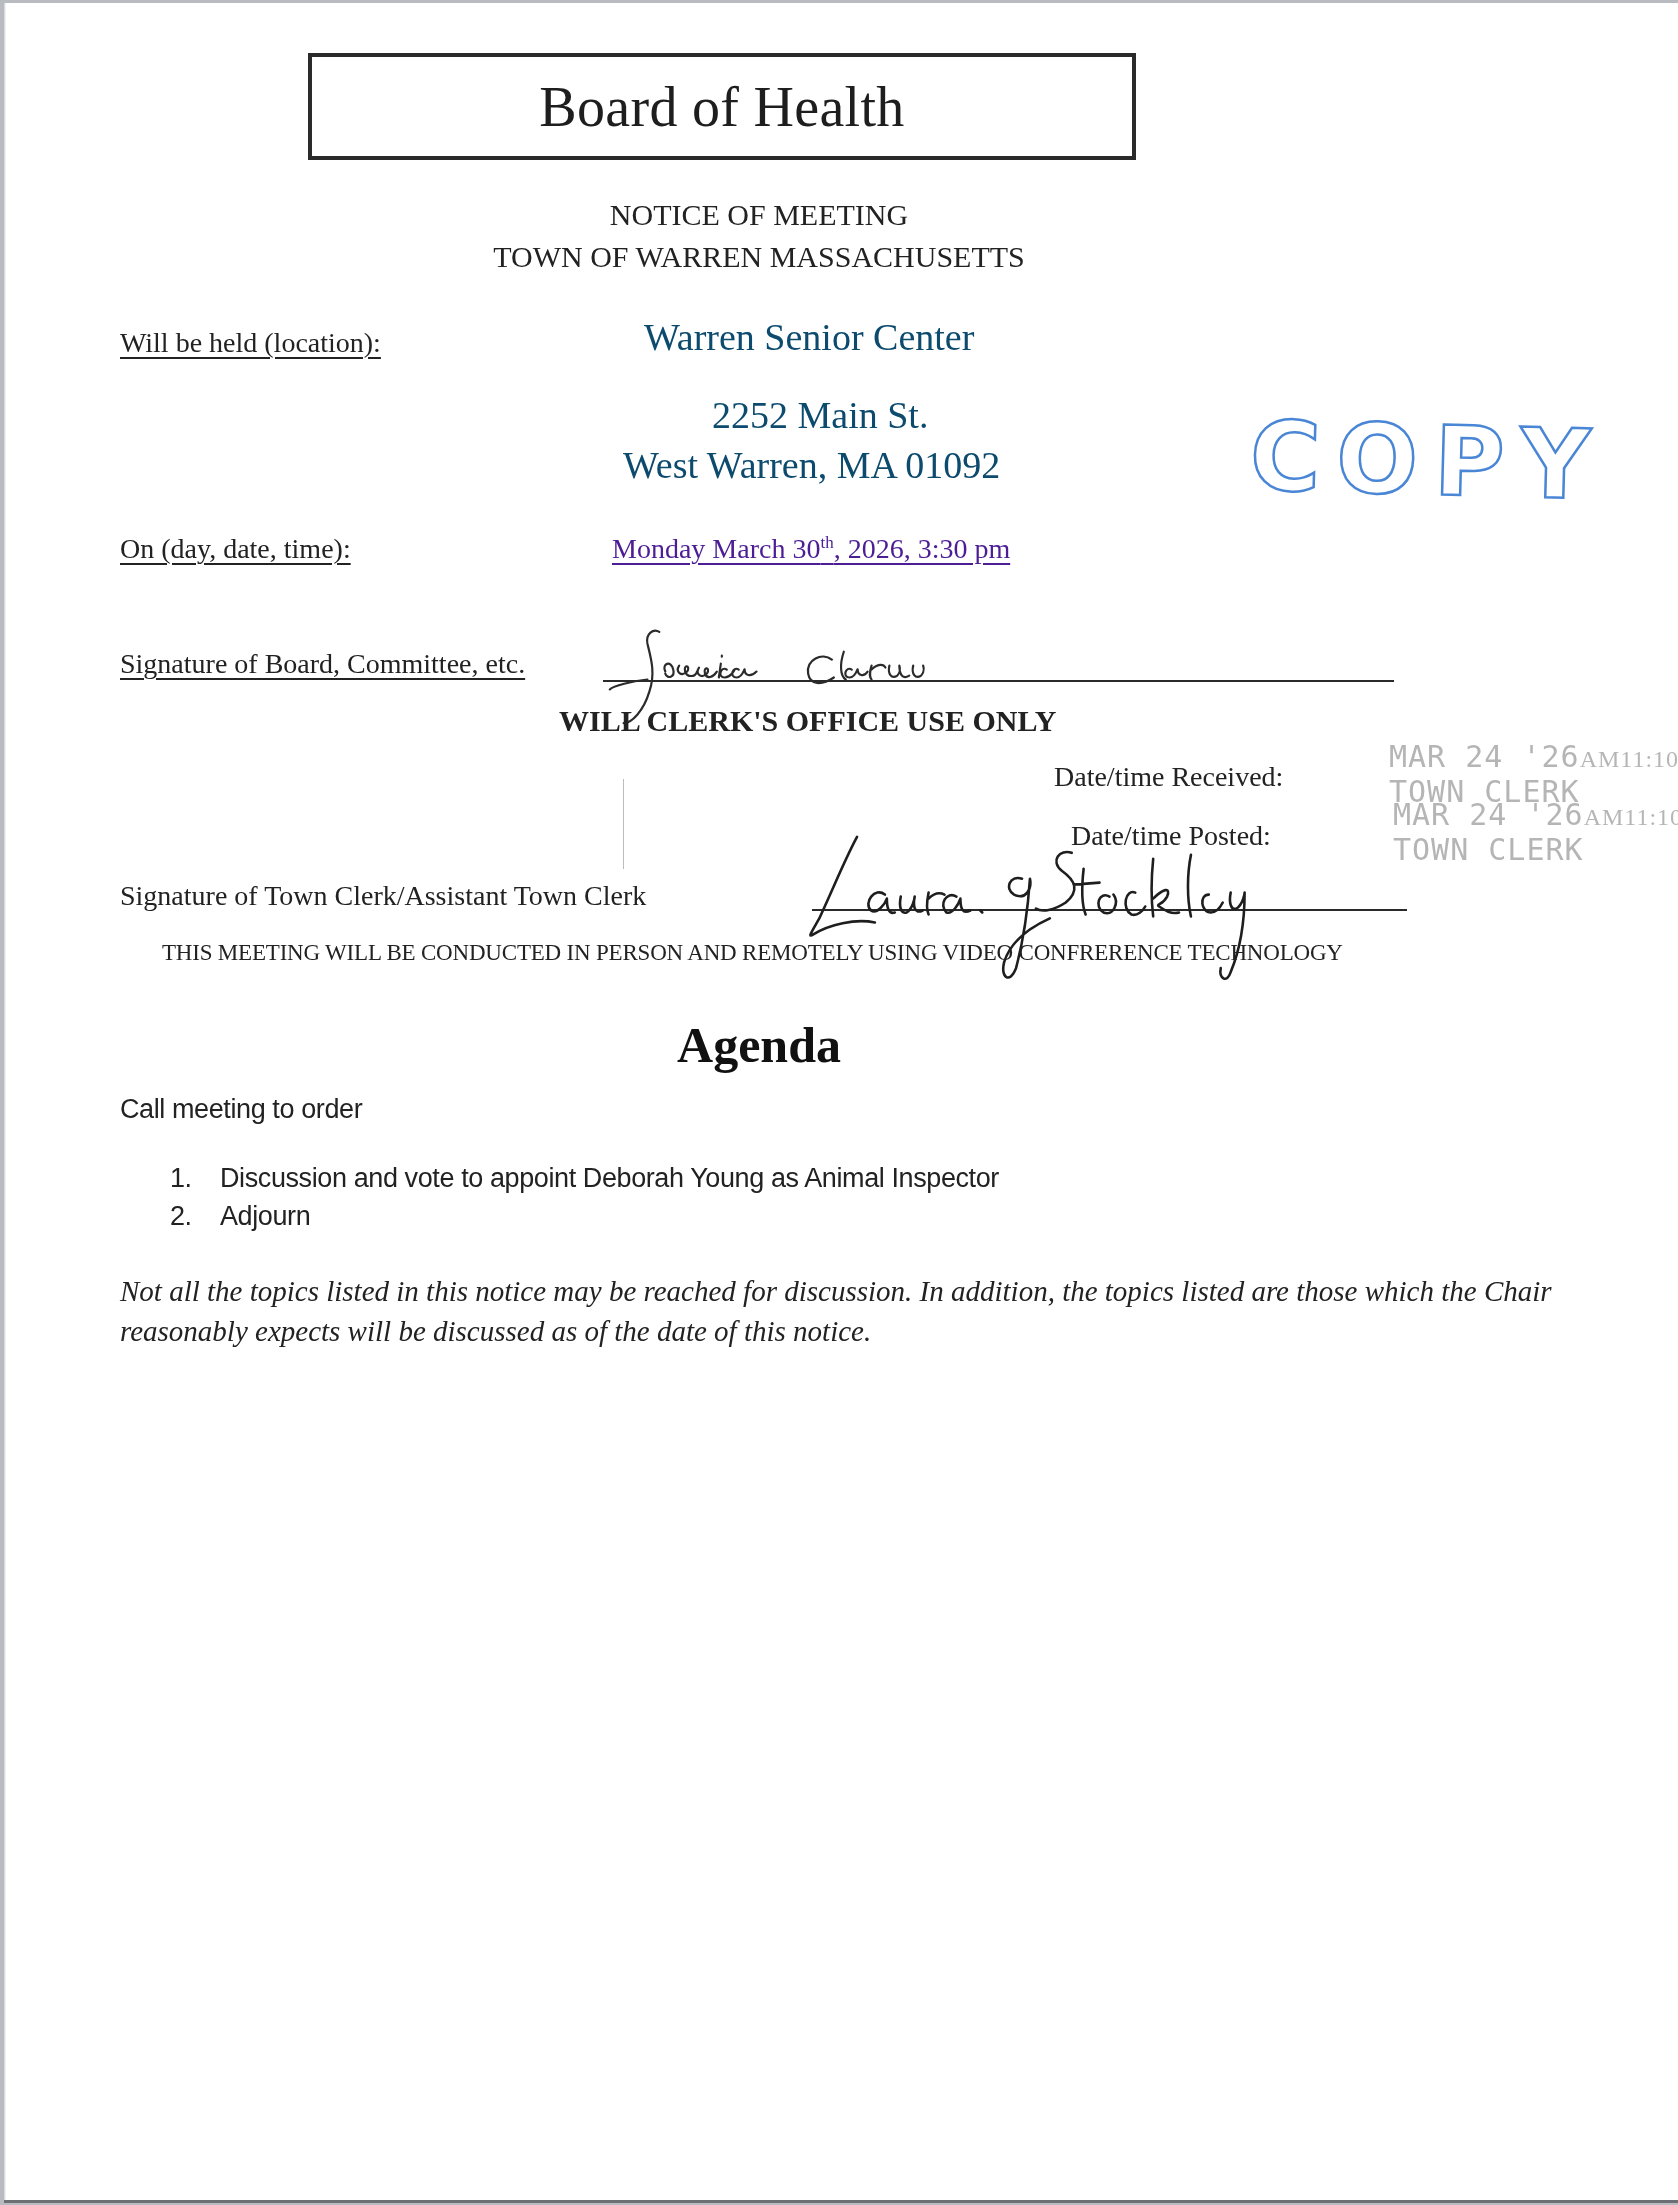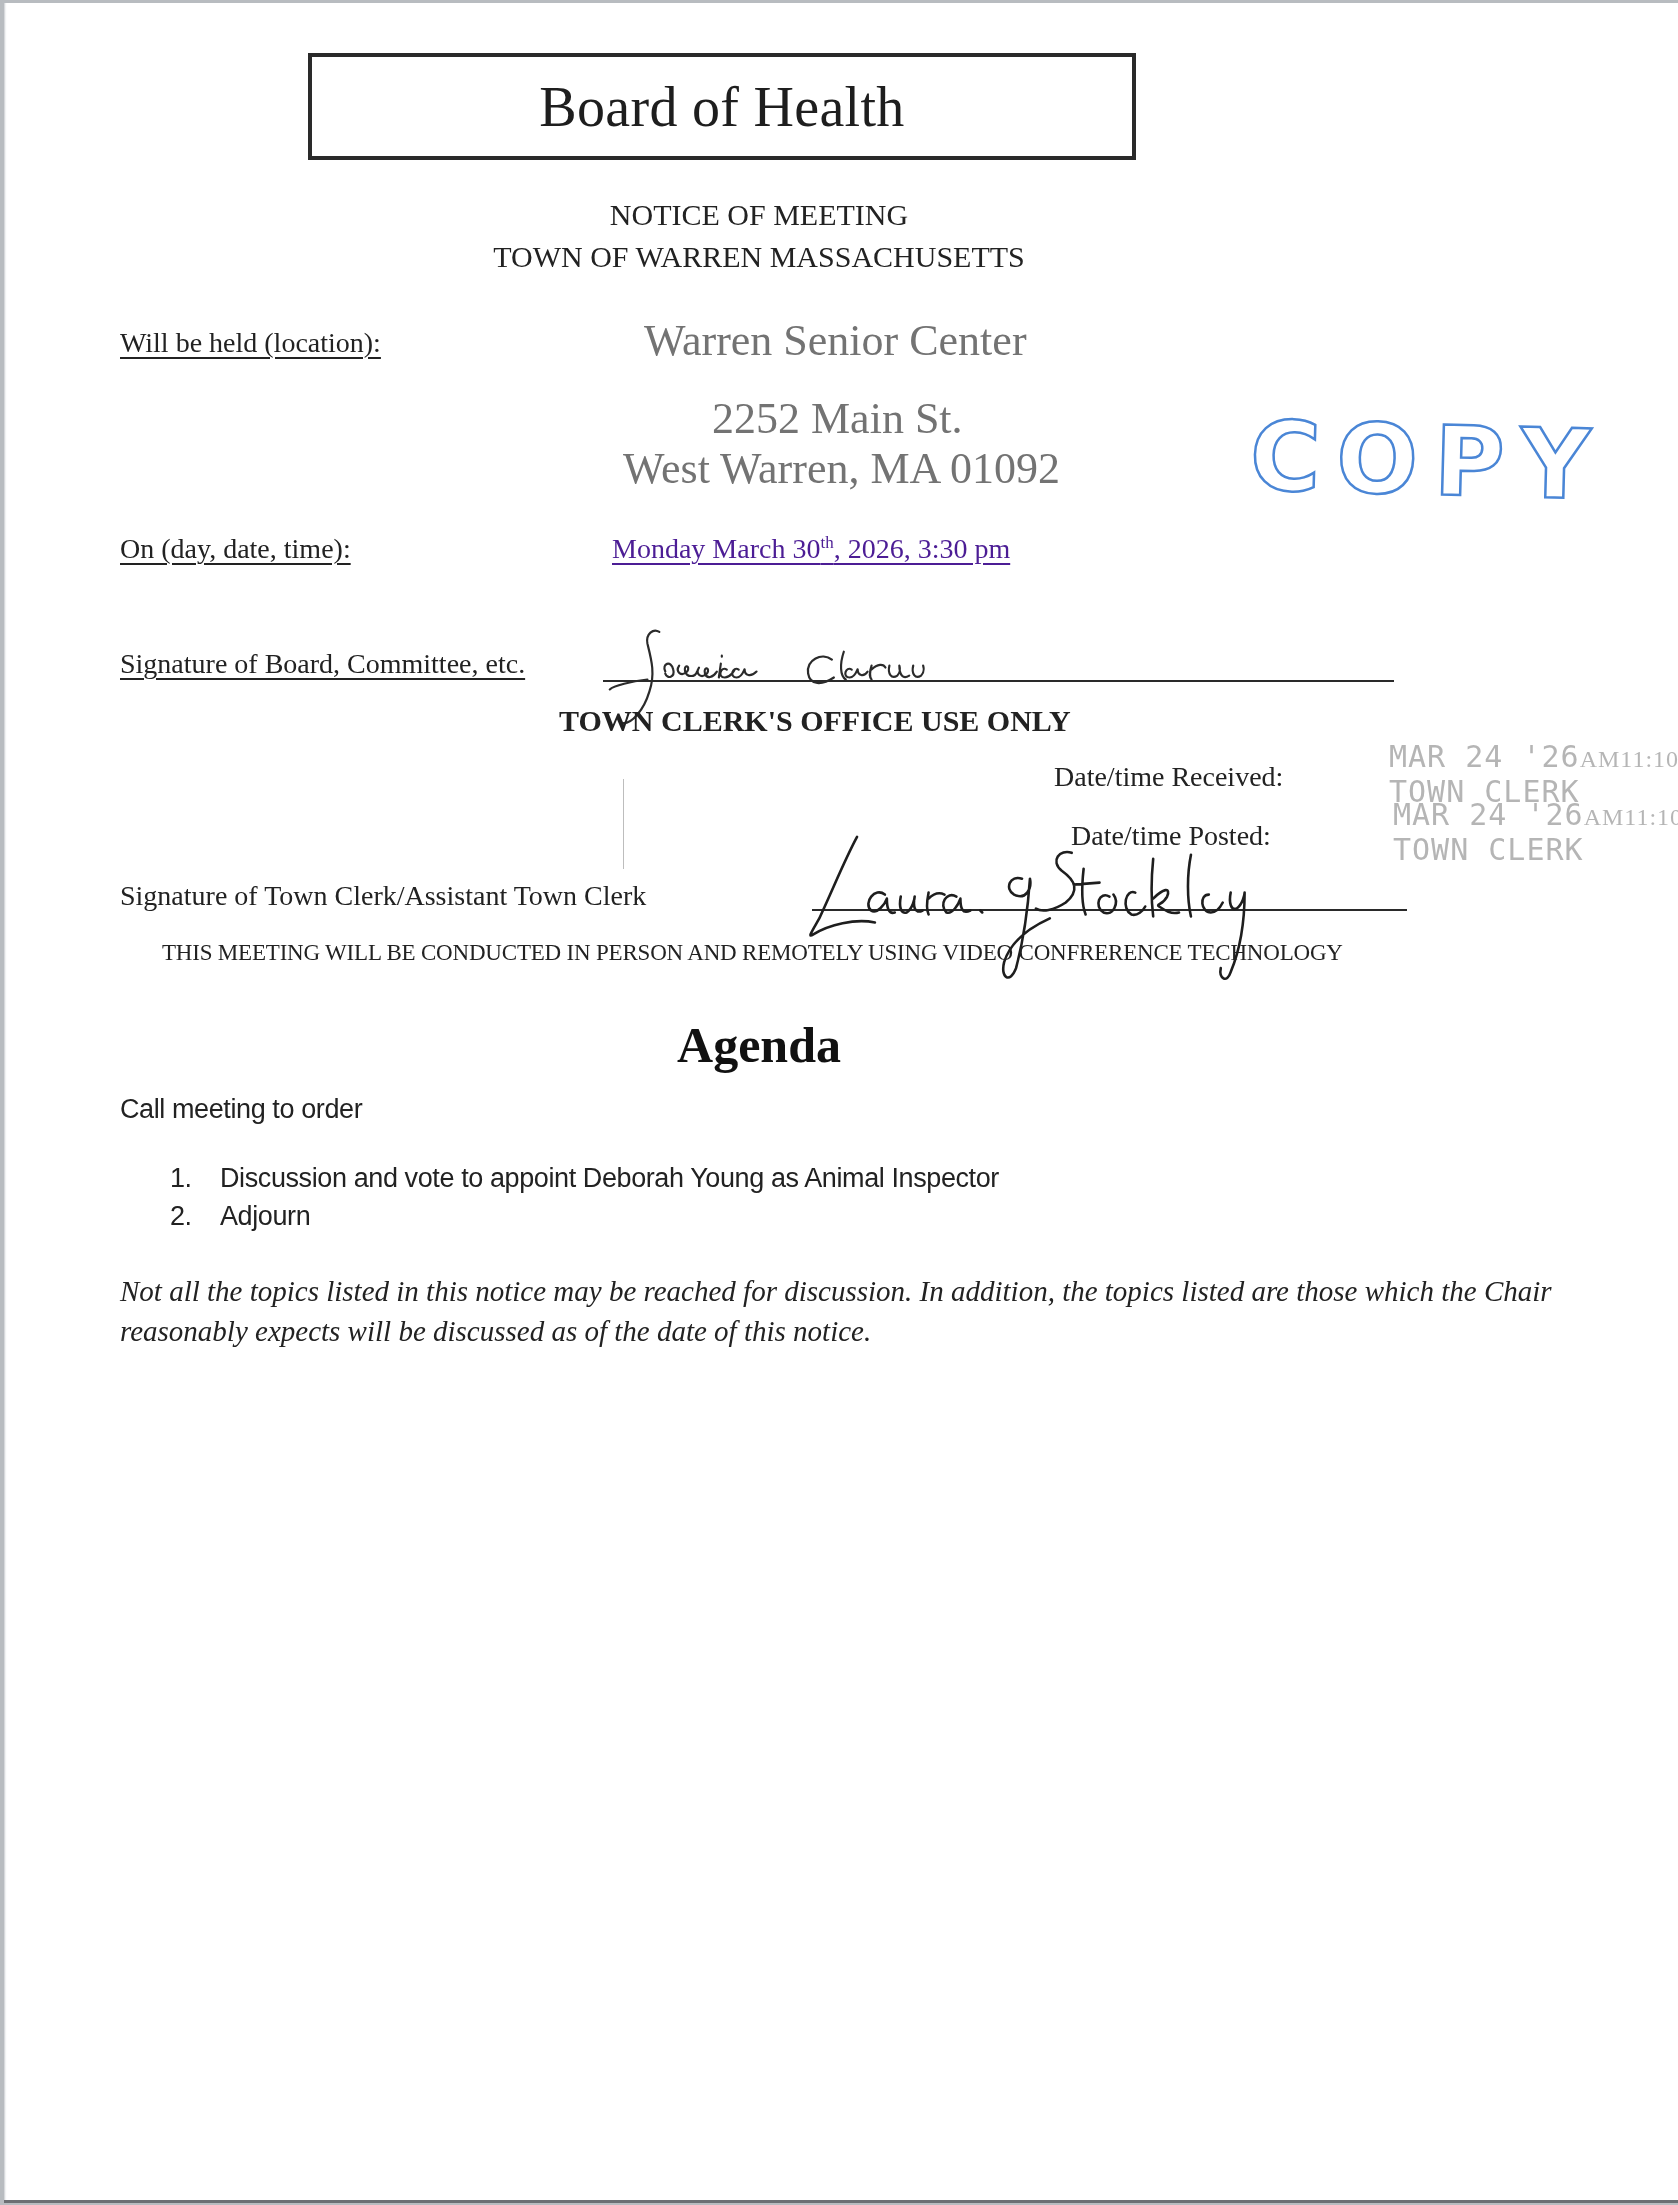--- a/index.html
+++ b/index.html
@@ -55,21 +55,21 @@
     }
     .notice-line { font-size: 30px; color: #222; }
 
     .label-u {
       font-size: 28px;
       text-decoration: underline;
       text-underline-offset: 5px;
       text-decoration-thickness: 2px;
       color: #222;
     }
-    .loc-text { font-size: 44px; color: #737373; }
+    .loc-text { font-size: 38px; color: #0c4a6e; }
     .date-text {
       font-size: 28px;
       text-decoration: underline;
       text-underline-offset: 5px;
       text-decoration-thickness: 2px;
       color: #4c1d95;
     }
     .date-text sup { font-size: 17px; line-height: 0; }
 
     .sig-line {
@@ -178,21 +178,21 @@
   <div class="abs signature" style="left:597px; top:617px;">
     <svg width="438" height="119" viewBox="0 0 440 120">
       <g fill="none" stroke="#2b2b2b" stroke-width="2.2" stroke-linecap="round" stroke-linejoin="round">
         <path d="M58 12 C52 8 44 14 46 24 C50 40 54 54 48 72 C42 92 30 104 22 104 M46 60 C30 62 12 66 8 70"></path>
         <path d="M64 52 C60 44 70 40 72 50 C74 58 66 60 64 54 M78 46 C74 52 80 58 86 52 C90 46 82 44 84 52 C86 58 94 58 96 52 M98 48 C94 54 100 60 106 54 C110 48 102 46 104 54 C106 60 112 58 116 52 M120 44 L118 58 M121 36 L121 37 M126 50 C120 46 116 58 124 58 C130 58 134 50 134 50 M138 50 C132 46 128 58 136 58 C142 58 144 48 144 50 C144 56 150 58 156 52"></path>
         <path d="M232 40 C222 32 206 40 208 54 C210 66 222 66 234 58 M244 32 C240 44 240 56 246 60 M252 50 C246 46 242 58 250 58 C256 58 258 48 258 50 C258 56 264 58 268 52 M272 46 C270 52 270 58 272 60 M272 50 C278 44 284 44 286 48 M290 46 C288 54 292 60 298 56 C302 52 300 46 300 46 C300 56 304 60 310 56 M314 46 C312 54 316 60 322 56 C326 52 324 46 324 46"></path>
       </g>
     </svg>
   </div>
 
-  <div class="abs clerk-heading" style="left:555px; top:701px;">TOWN CLERK'S OFFICE USE ONLY</div>
+  <div class="abs clerk-heading" style="left:555px; top:701px;">WILL CLERK'S OFFICE USE ONLY</div>
   <div class="abs plain-28" style="left:1050px; top:758px;">Date/time Received:</div>
   <div class="abs plain-28" style="left:1067px; top:817px;">Date/time Posted:</div>
 
   <div class="time-stamp" style="left:1385px; top:736px;">
     <span class="big">MAR 24 '26</span><span class="small">AM11:10</span><br>
     <span class="big">TOWN CLERK</span>
   </div>
   <div class="time-stamp" style="left:1389px; top:794px;">
     <span class="big">MAR 24 '26</span><span class="small">AM11:10</span><br>
     <span class="big">TOWN CLERK</span>

